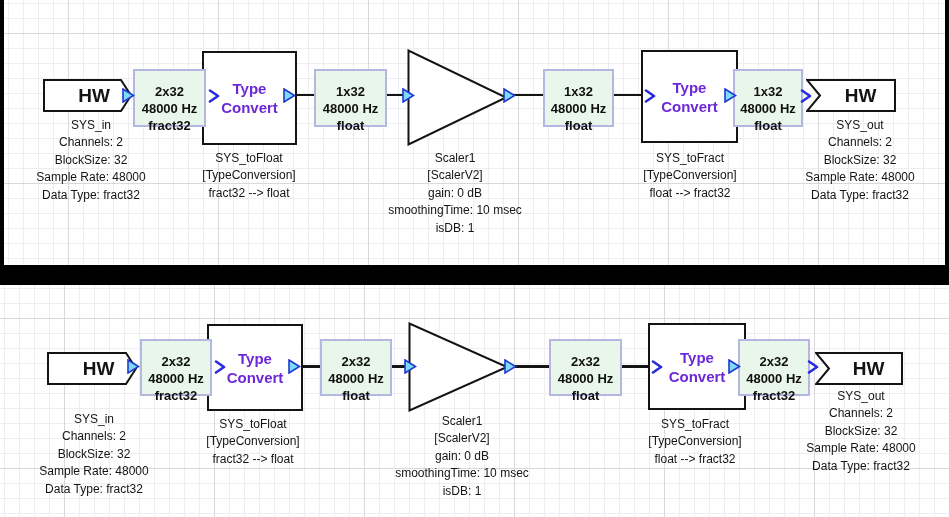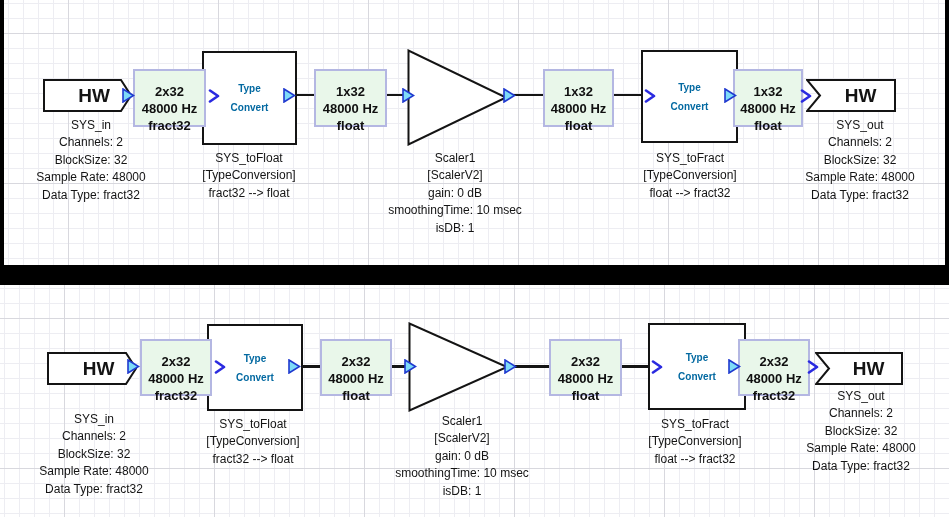--- a/index.html
+++ b/index.html
@@ -24,21 +24,21 @@
   .shape{fill:#ffffff;stroke:#141414;stroke-width:2;}
   .hw-label{
     position:absolute;inset:0;display:flex;align-items:center;justify-content:center;
     padding-left:12px;font-weight:bold;font-size:19px;color:#141414;
   }
   .hw-label-out{padding-left:18px;}
   .tcblock{
     position:absolute;z-index:1;background:#fff;border:2px solid #141414;box-sizing:border-box;
     display:flex;align-items:center;justify-content:center;
   }
-  .tclabel{text-align:center;font-weight:bold;font-size:10px;line-height:19px;color:#0369a1;}
+  .tclabel{text-align:center;font-weight:bold;font-size:15px;line-height:19px;color:#6d28d9;}
   .tclabel div{white-space:nowrap;}
   .wlabel{
     position:absolute;z-index:2;background:#e9f7ea;border:2px solid #b4b7e2;box-sizing:border-box;
     text-align:center;font-weight:bold;font-size:13px;line-height:17px;color:#101010;padding-top:12px;
   }
   .pin{position:absolute;z-index:3;}
   .pin polygon{fill:#7edbf8;stroke:#1f39cf;stroke-width:1.6;}
   .pin polyline{fill:none;stroke:#2a2ae0;stroke-width:2.6;stroke-linecap:round;stroke-linejoin:round;}
   .wire{position:absolute;z-index:0;background:#141414;height:2px;}
   .panel-bottom .wire{height:3px;}

